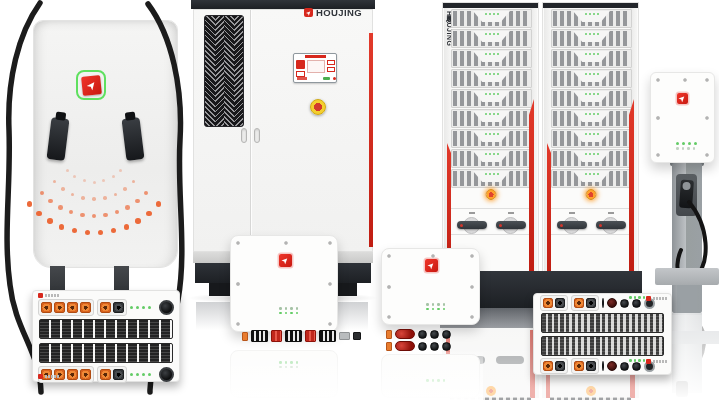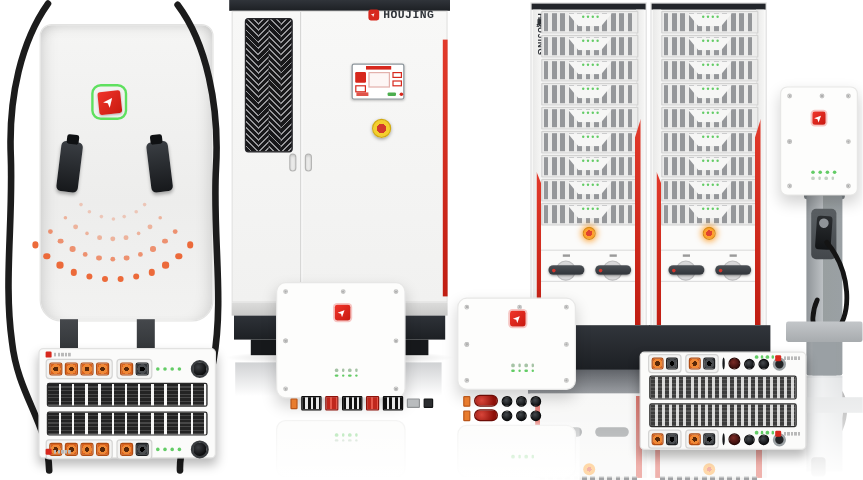--- a/index.html
+++ b/index.html
@@ -62,21 +62,21 @@
 
   
   .cabinet{position:absolute;left:191px;top:0;width:184px;height:300px;z-index:1;}
   .cab-top{position:absolute;left:0;top:0;width:184px;height:9px;background:linear-gradient(#30343a,#1d2024);}
   .cab-body{position:absolute;left:2px;top:9px;width:180px;height:243px;background:linear-gradient(180deg,#f8f8f7,#f1f1f0);border:1px solid #e1e1e0;}
   .cab-seam{position:absolute;left:56px;top:0;width:1px;height:100%;background:#d7d7d6;box-shadow:1px 0 0 #fdfdfd;}
   .cab-vent{position:absolute;left:10px;top:5px;width:40px;height:112px;border:1px solid #26262a;border-radius:3px;overflow:hidden;display:flex;background:#2a2a2e;}
   .cab-vent i{flex:1;font-style:normal;}
   .cab-vent i:nth-child(odd){background:repeating-linear-gradient(45deg,#18181a 0 2.5px,#97979a 2.5px 3.6px);}
   .cab-vent i:nth-child(even){background:repeating-linear-gradient(135deg,#18181a 0 2.5px,#97979a 2.5px 3.6px);}
-  .cab-brand{position:absolute;right:10px;top:-3px;display:flex;align-items:center;gap:3px;font-family:Liberation Mono, monospace;}
+  .cab-brand{position:absolute;right:10px;top:-3px;display:flex;align-items:center;gap:3px;}
   .cab-brand .b-icon{width:9px;height:9px;background:#d7281d;border-radius:2px;display:flex;align-items:center;justify-content:center;}
   .cab-brand .b-icon i{font-style:normal;color:#fff;font-size:6px;line-height:1;transform:rotate(-45deg);}
   .cab-brand .b-text{font-size:9.5px;font-weight:bold;color:#30343a;letter-spacing:.4px;}
   .screen{position:absolute;left:99px;top:43px;width:44px;height:30px;background:#fff;border:1px solid #8f989e;border-radius:2px;box-shadow:0 1px 2px rgba(0,0,0,.2);}
   .scr-bar{position:absolute;left:11px;top:1px;width:21px;height:3px;background:#d7281d;}
   .scr-ico{position:absolute;left:2px;top:6px;width:9px;height:9px;background:#d7281d;border-radius:1px;}
   .scr-box1{position:absolute;left:2px;top:17px;width:9px;height:6px;border:1px solid #d7281d;}
   .scr-chart{position:absolute;left:13px;top:6px;width:18px;height:13px;border:1px solid #e3b1ac;background:#fdf6f5;}
   .scr-r1{position:absolute;left:33px;top:6px;width:8px;height:5px;border:1px solid #d7281d;}
   .scr-r2{position:absolute;left:33px;top:13px;width:8px;height:5px;border:1px solid #d7281d;}

